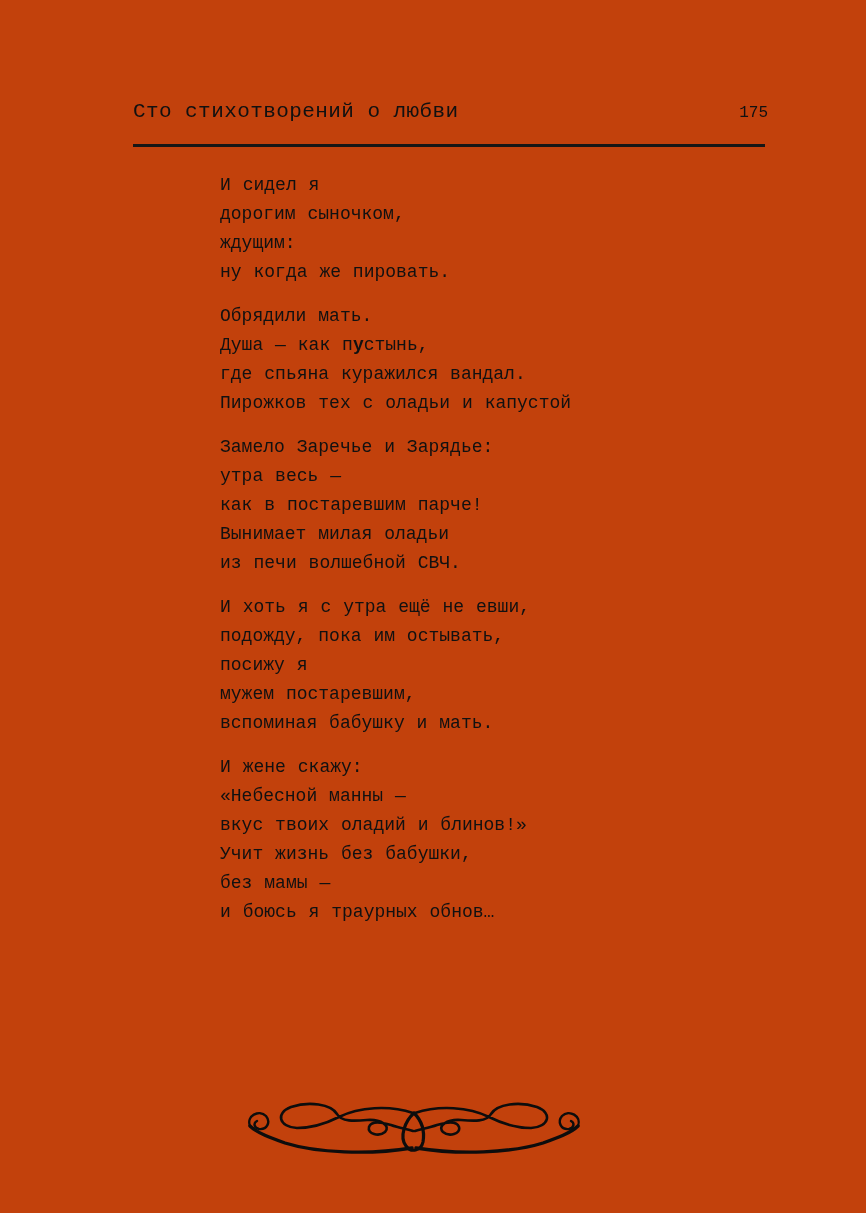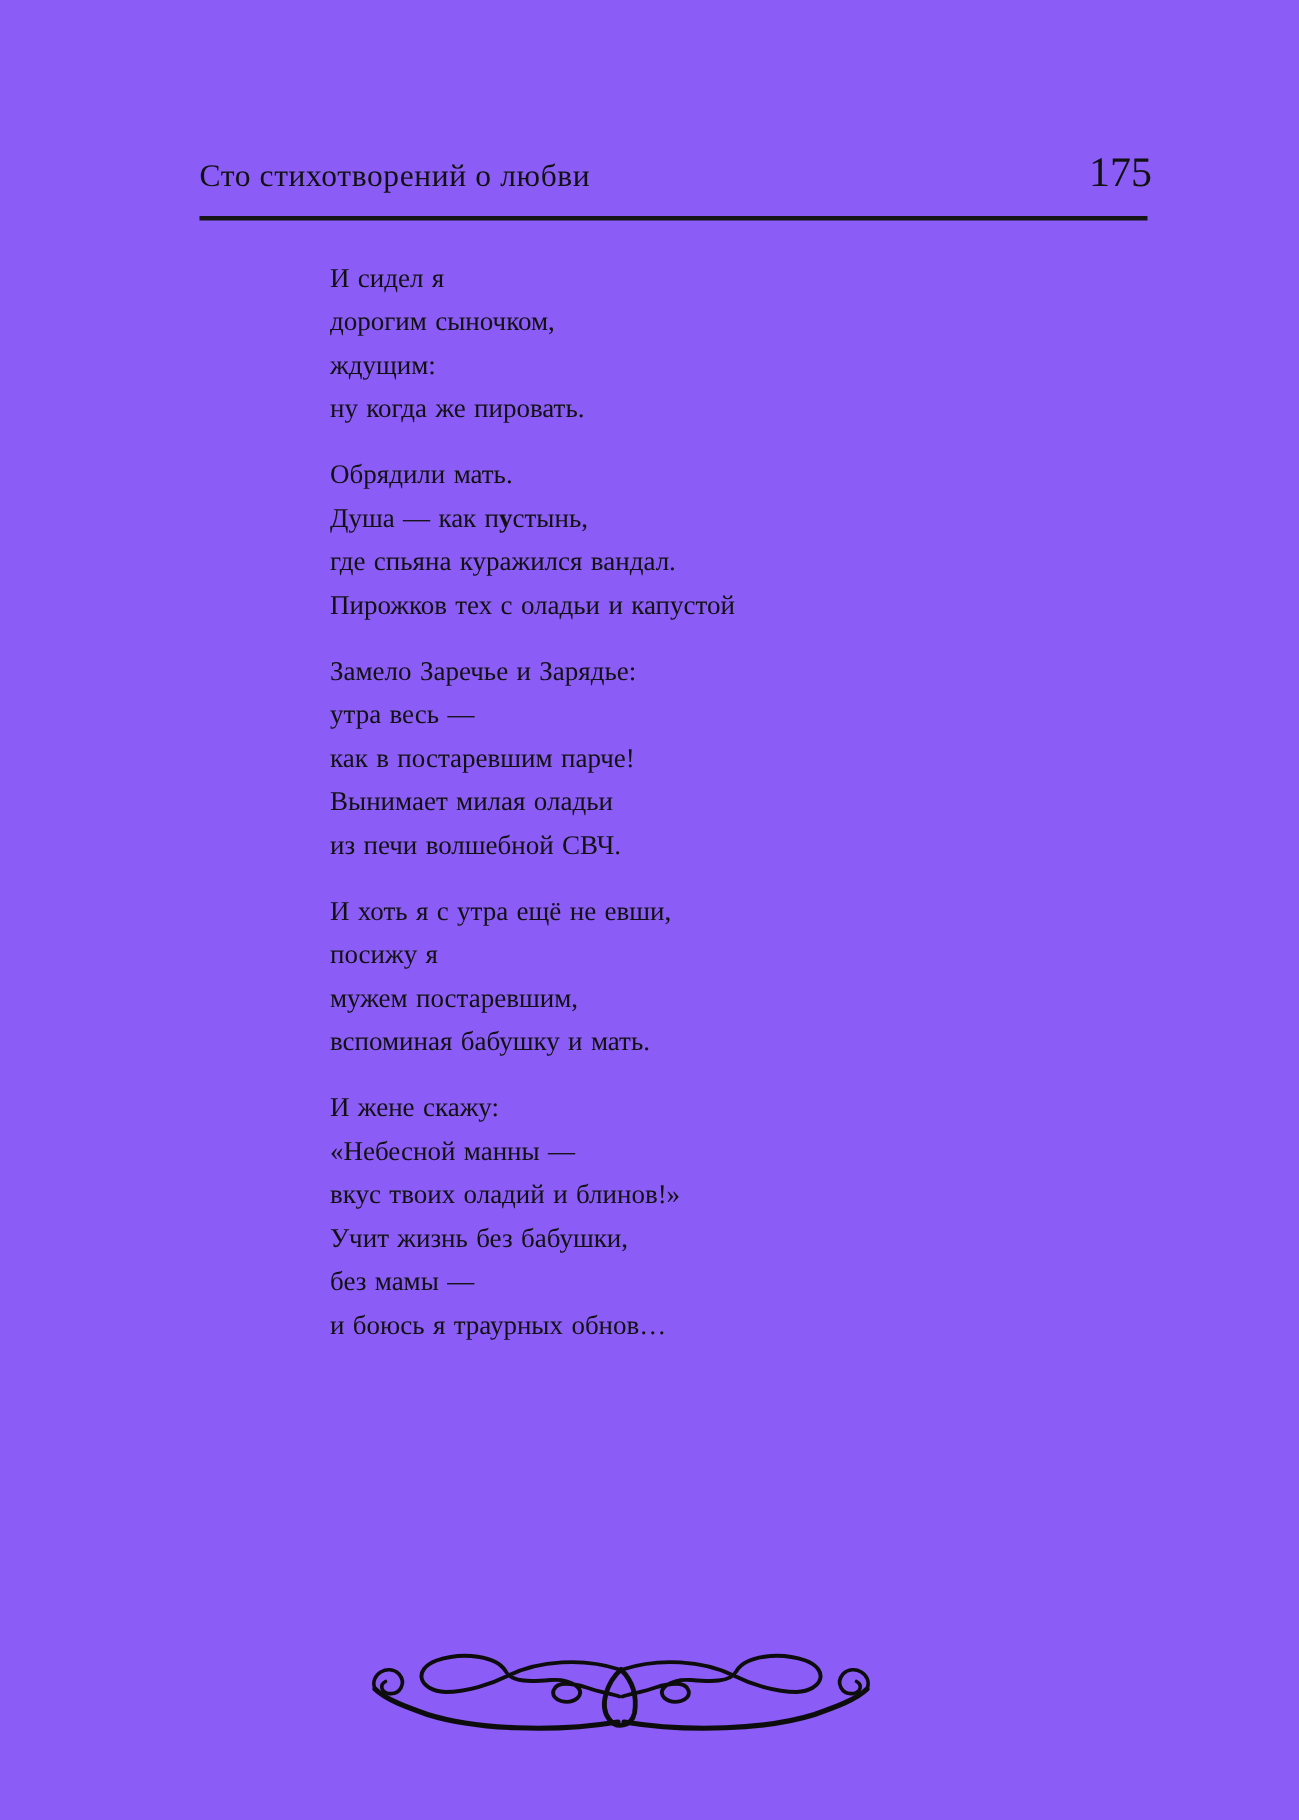--- a/index.html
+++ b/index.html
@@ -4,41 +4,41 @@
 <style>
   html, body {
     margin: 0;
     padding: 0;
     background: #ffffff;
   }
   .page {
     position: relative;
     width: 866px;
     height: 1213px;
-    background: #8b5cf6;
-    font-family: Liberation Serif, serif;
+    background: #c2410c;
+    font-family: Liberation Mono, monospace;
     color: #111111;
     overflow: hidden;
   }
   .header-row {
     position: absolute;
     left: 133px;
     top: 100px;
     width: 635px;
     display: flex;
     justify-content: space-between;
     align-items: baseline;
   }
   .running-title {
     font-size: 21px;
     letter-spacing: 0.02em;
     white-space: nowrap;
   }
   .page-number {
-    font-size: 28px;
+    font-size: 16px;
     white-space: nowrap;
   }
   .header-rule {
     position: absolute;
     left: 133px;
     top: 144px;
     width: 632px;
     height: 3px;
     background: #161616;
   }
@@ -100,20 +100,21 @@
       </div>
       <div class="stanza">
         <div class="poem-line">Замело Заречье и Зарядье:</div>
         <div class="poem-line">утра весь —</div>
         <div class="poem-line">как в постаревшим парче!</div>
         <div class="poem-line">Вынимает милая оладьи</div>
         <div class="poem-line">из печи волшебной СВЧ.</div>
       </div>
       <div class="stanza">
         <div class="poem-line">И хоть я с утра ещё не евши,</div>
+        <div class="poem-line">подожду, пока им остывать,</div>
         <div class="poem-line">посижу я</div>
         <div class="poem-line">мужем постаревшим,</div>
         <div class="poem-line">вспоминая бабушку и мать.</div>
       </div>
       <div class="stanza">
         <div class="poem-line">И жене скажу:</div>
         <div class="poem-line">«Небесной манны —</div>
         <div class="poem-line">вкус твоих оладий и блинов!»</div>
         <div class="poem-line">Учит жизнь без бабушки,</div>
         <div class="poem-line">без мамы —</div>

